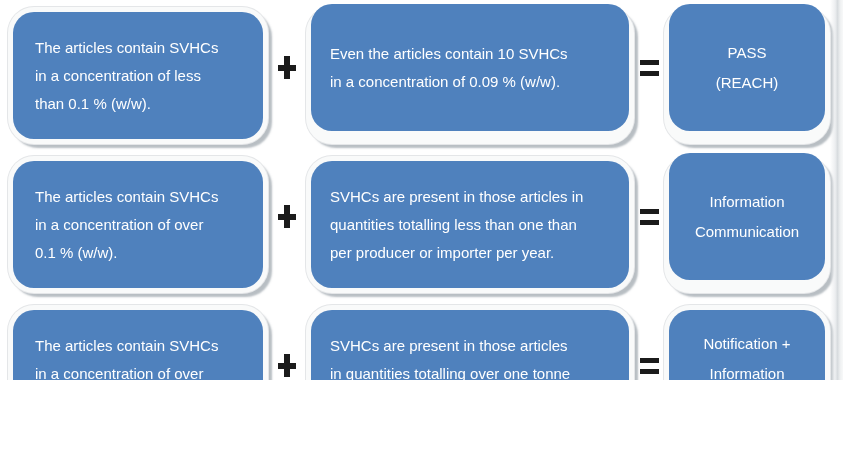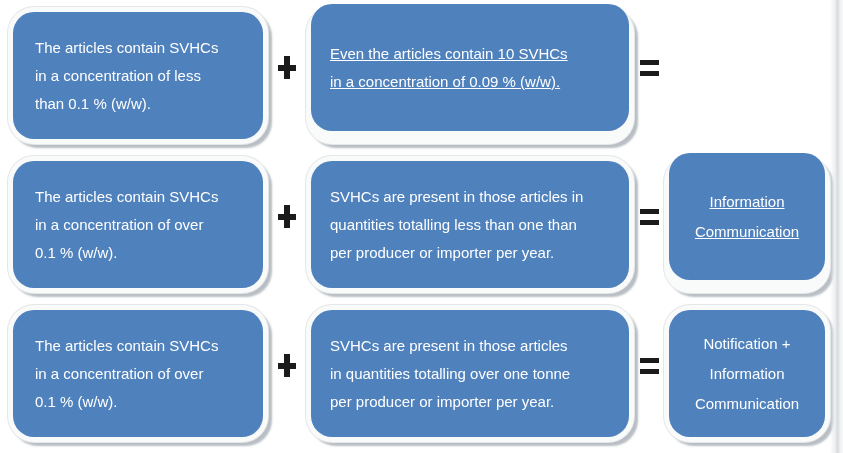--- a/index.html
+++ b/index.html
@@ -4,21 +4,21 @@
 <style>
   html, body {
     margin: 0;
     padding: 0;
     background: #ffffff;
     font-family: "Liberation Sans", sans-serif;
   }
   .canvas {
     position: relative;
     width: 843px;
-    height: 453px;
+    height: 380px;
     background: #ffffff;
     overflow: hidden;
     box-sizing: border-box;
     padding: 7px 0 0 8px;
   }
   .flow-row {
     display: grid;
     grid-template-columns: 260px 38px 328px 30px 166px;
     height: 137px;
     margin-bottom: 12px;
@@ -51,21 +51,21 @@
   }
   .box-inner.mid-text {
     padding: 0 6px 0 19px;
     text-align: left;
   }
   .box-inner.center-text {
     padding: 0 8px;
     text-align: center;
     line-height: 30px;
   }
-  .bias-up { transform: translateY(-8px); text-decoration: underline; }
+  .bias-up { transform: translateY(-8px); }
   .op-cell {
     display: flex;
     align-items: center;
     justify-content: center;
     transform: translateY(-8px);
   }
   .plus-shape {
     position: relative;
     width: 18px;
     height: 23px;
@@ -130,20 +130,24 @@
     <div class="op-cell" aria-label="+">
       <div class="plus-shape"></div>
     </div>
     <div class="box-outer">
       <div class="box-inner mid-text bias-up">Even the articles contain 10 SVHCs
 in a concentration of 0.09 % (w/w).</div>
     </div>
     <div class="op-cell" aria-label="=">
       <div class="equals-shape"></div>
     </div>
+    <div class="box-outer">
+      <div class="box-inner center-text bias-up">PASS
+(REACH)</div>
+    </div>
   </div>
 
   <div class="flow-row">
     <div class="box-outer">
       <div class="box-inner left-text">The articles contain SVHCs
 in a concentration of over
 0.1 % (w/w).</div>
     </div>
     <div class="op-cell" aria-label="+">
       <div class="plus-shape"></div>

